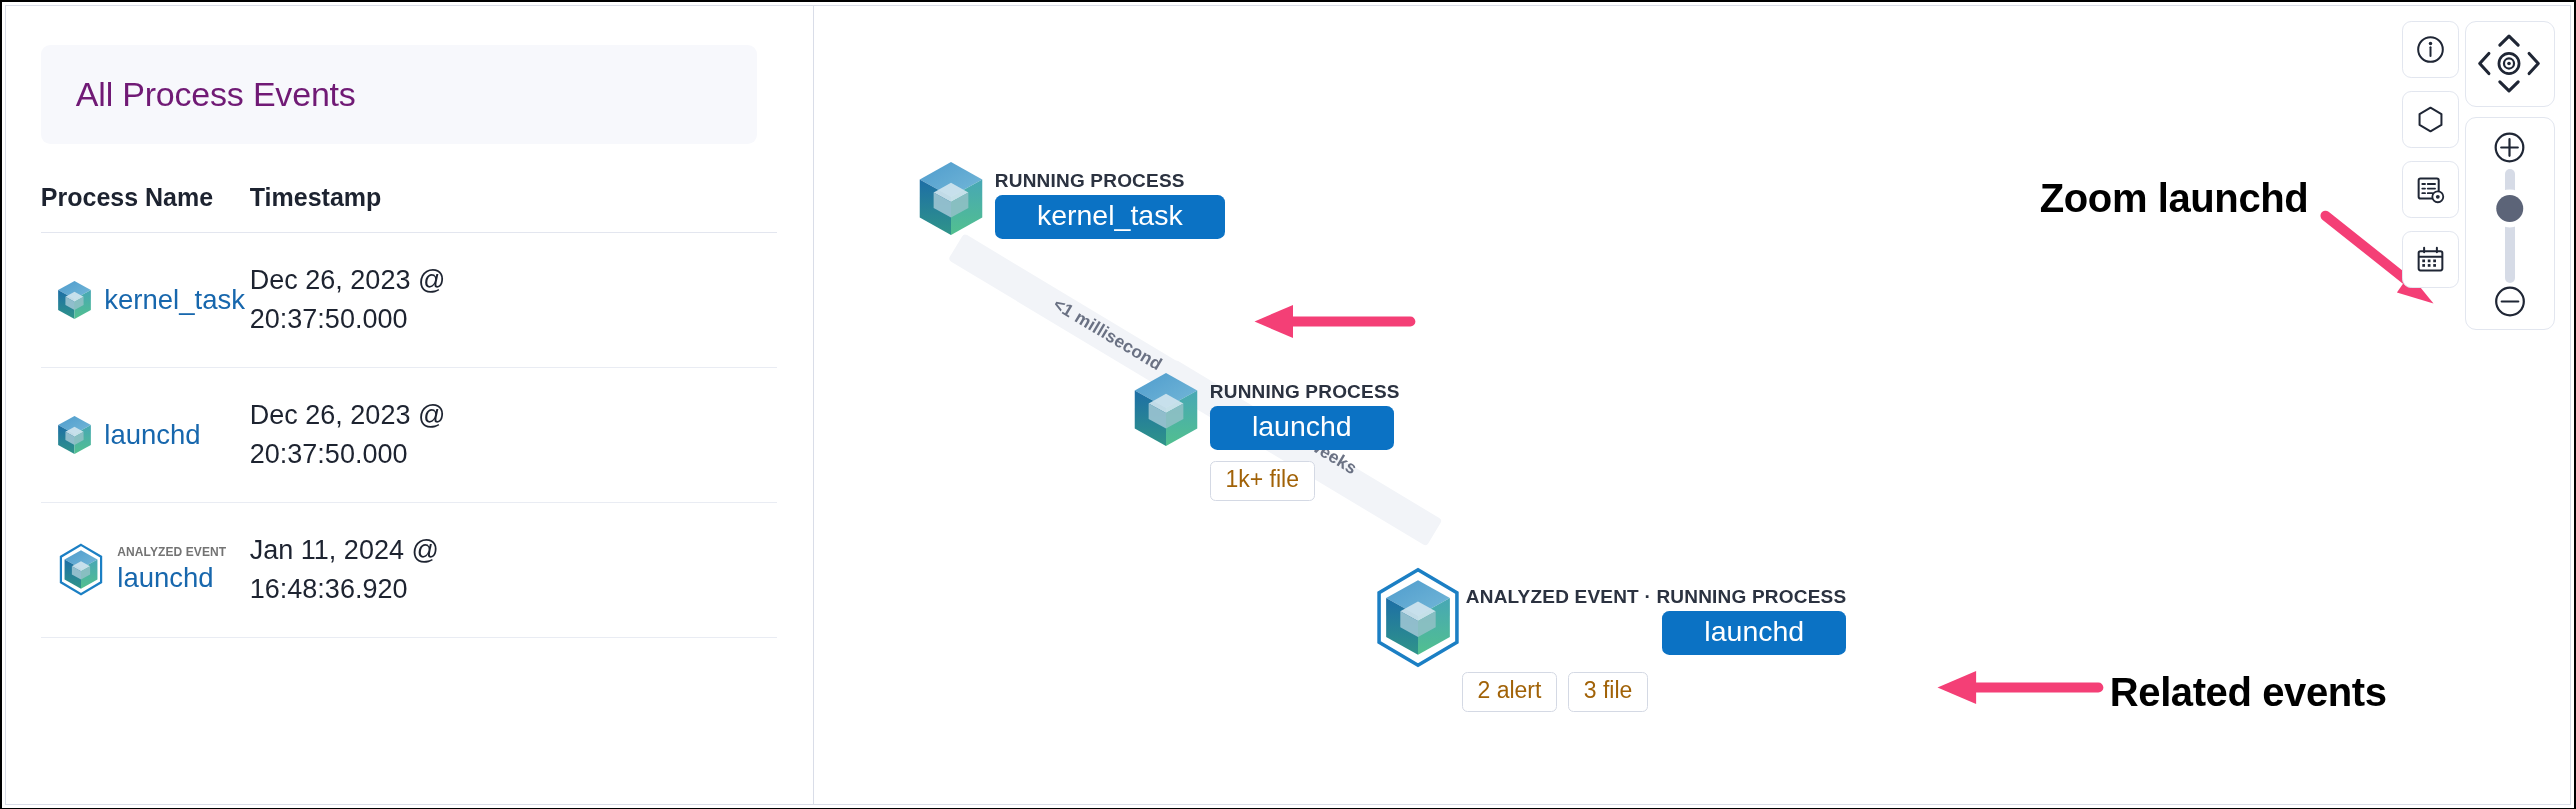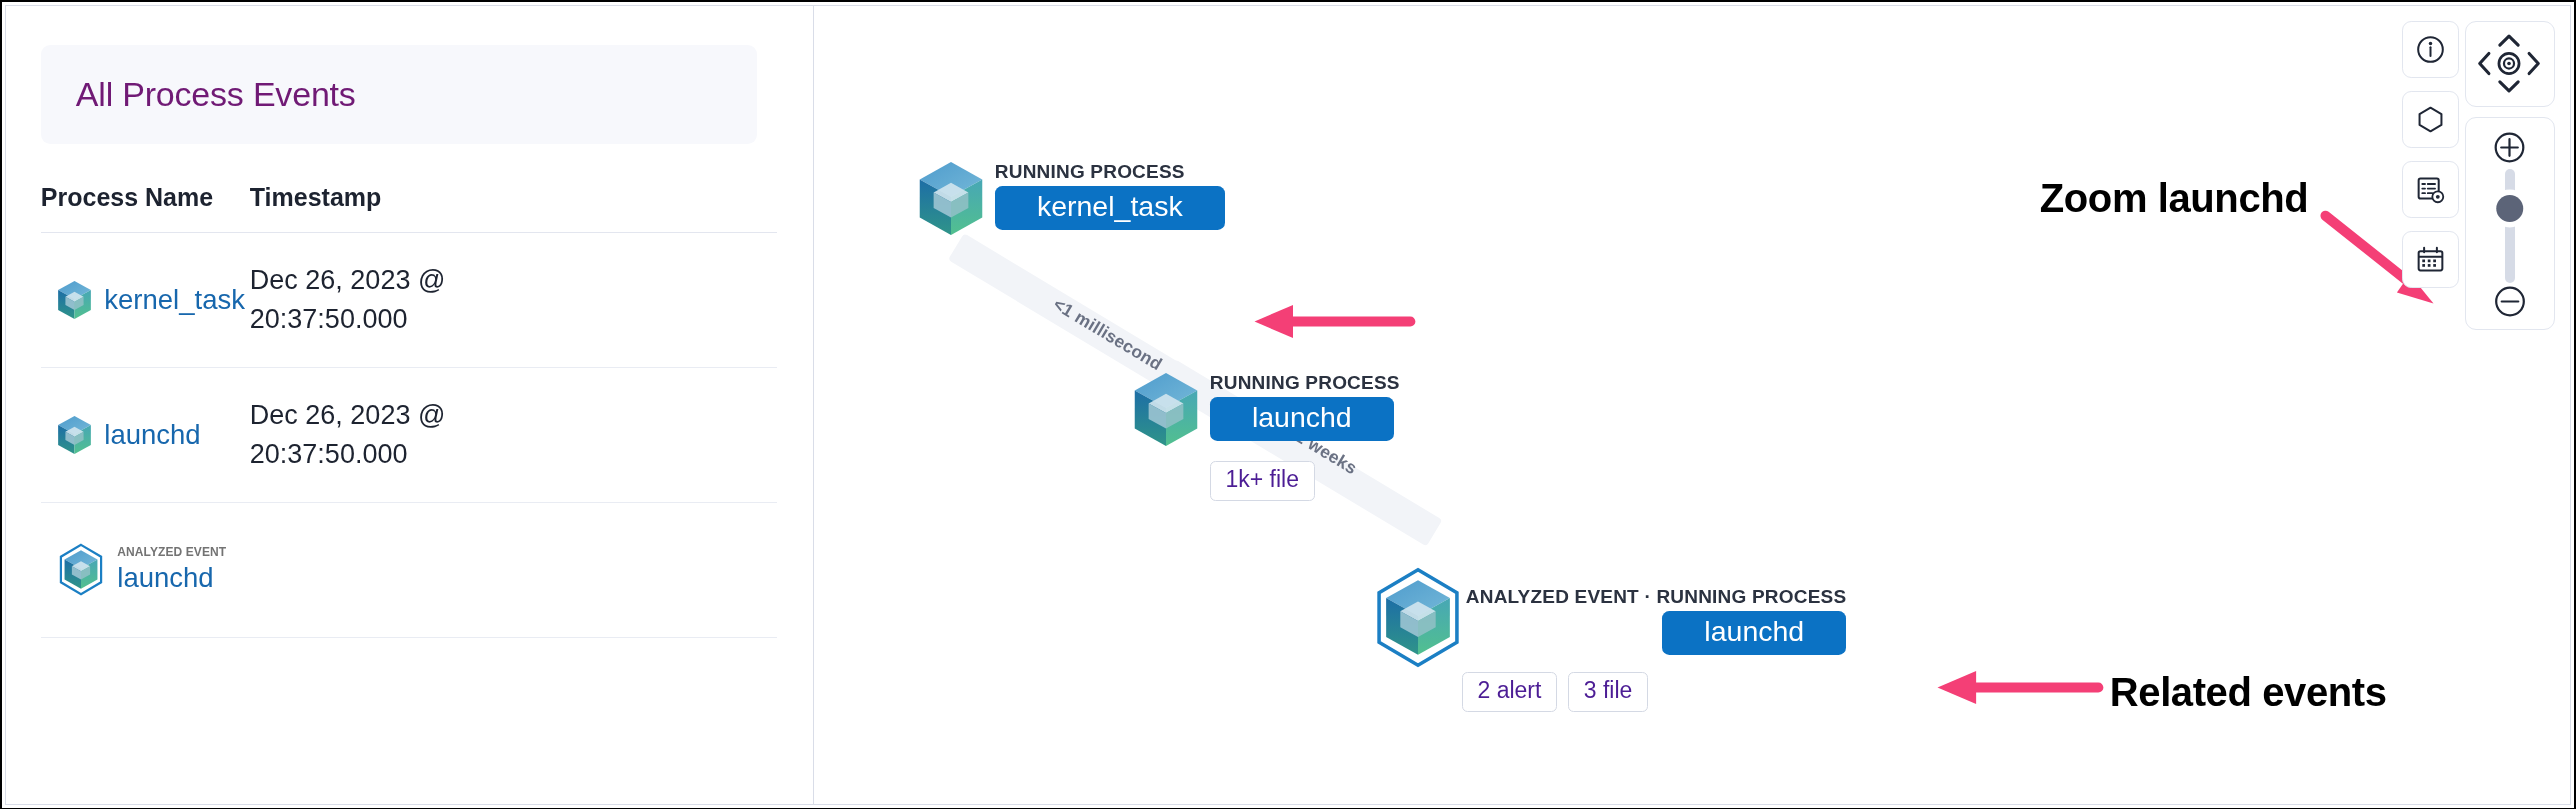--- a/index.html
+++ b/index.html
@@ -101,21 +101,21 @@
   .edge-label {
     position:absolute;
     font-size:17.4px; font-weight:700; color:#6a7183;
     white-space:nowrap;
     transform-origin:50% 50%;
     letter-spacing:0.2px;
   }
 
   .node { position:absolute; }
   .node-label-block {
-    position:absolute; left:77px; top:1px;
+    position:absolute; left:77px; top:10px;
     display:flex; flex-direction:column; align-items:flex-start; gap:2.8px;
   }
   .node-kicker {
     font-size:19px; font-weight:700; color:#2b3240;
     letter-spacing:0.2px; white-space:nowrap;
   }
   .node-pill {
     background:#0b72c4; color:#ffffff;
     font-size:28.5px; font-weight:400;
     border-radius:7.3px;
@@ -125,21 +125,21 @@
   }
   .node-pill.centered { text-align:center; }
   .badges {
     position:absolute;
     display:flex; gap:11px;
   }
   .badge {
     border:1.8px solid #d4d9e4;
     border-radius:5.5px;
     background:#ffffff;
-    font-size:23px; color:#4c1d95;
+    font-size:23px; color:#a16207;
     padding:5.5px 14.7px 7.3px 14.7px;
     white-space:nowrap;
     line-height:1.1;
   }
 
   
   .annot {
     position:absolute;
     font-size:40px; font-weight:700; color:#000000;
     white-space:nowrap; letter-spacing:-0.4px;
@@ -286,20 +286,24 @@
                   <polygon points="29,18.5 29,27.5 19,33 19,24" fill="#8fc0c4" opacity="0.9"></polygon>
                 </g>
               </svg>
             </span>
             <div class="proc-stack">
               <span class="proc-kicker">ANALYZED EVENT</span>
               <span class="proc-link">launchd</span>
             </div>
           </div>
         </div>
+        <div class="td c2">
+          <div class="ts">Jan 11, 2024 @
+16:48:36.920</div>
+        </div>
       </div>
 
     </div>
   </div>
 
   <div class="graph">
 
     <div class="edge" style="left:142px; top:225px; width:330px; transform:rotate(31deg);"></div>
     <div class="edge-label" style="left:232px; top:318px; transform:rotate(31deg);">&lt;1 millisecond</div>
 

